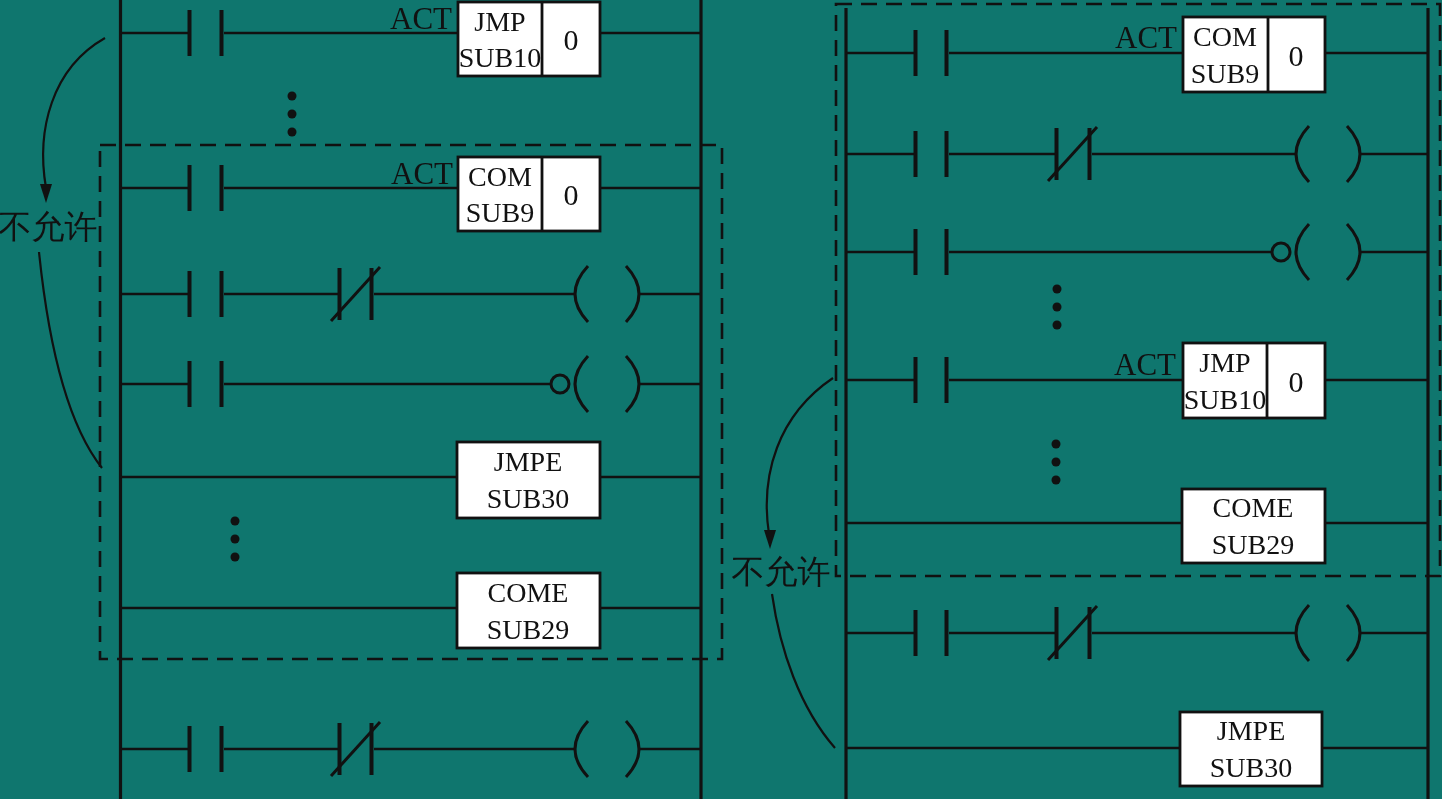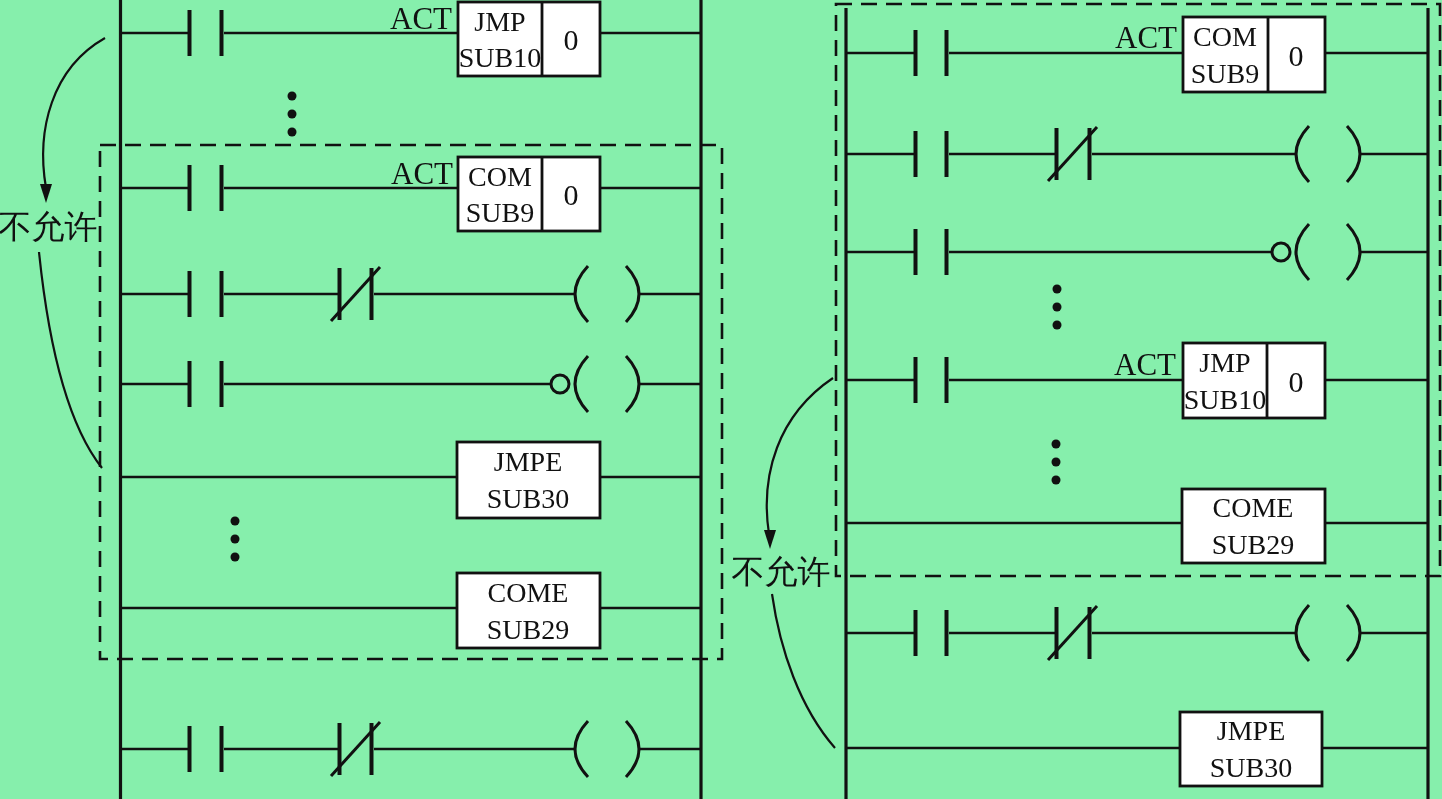--- a/index.html
+++ b/index.html
@@ -1,16 +1,16 @@
 <!DOCTYPE html>
 <html><head>
 <meta charset="utf-8">
 <style>
   html,body{margin:0;padding:0;background:#ffffff;}
-  .stage{width:1442px;height:799px;background:#86efac;position:relative;overflow:hidden;}
+  .stage{width:1442px;height:799px;background:#0f766e;position:relative;overflow:hidden;}
   svg{display:block;}
   text{font-family:"Liberation Serif","DejaVu Serif",serif;fill:#111111;}
   .boxtxt{font-size:28px;text-anchor:middle;}
   .acttxt{font-size:31px;text-anchor:end;}
   .valtxt{font-size:30px;text-anchor:middle;}
   .cntxt{font-size:33px;text-anchor:middle;}
   .ln{stroke:#111111;stroke-width:2.6;fill:none;}
   .rail{stroke:#111111;stroke-width:3.2;fill:none;}
   .bar{stroke:#111111;stroke-width:4;fill:none;}
   .slash{stroke:#111111;stroke-width:3;fill:none;}

